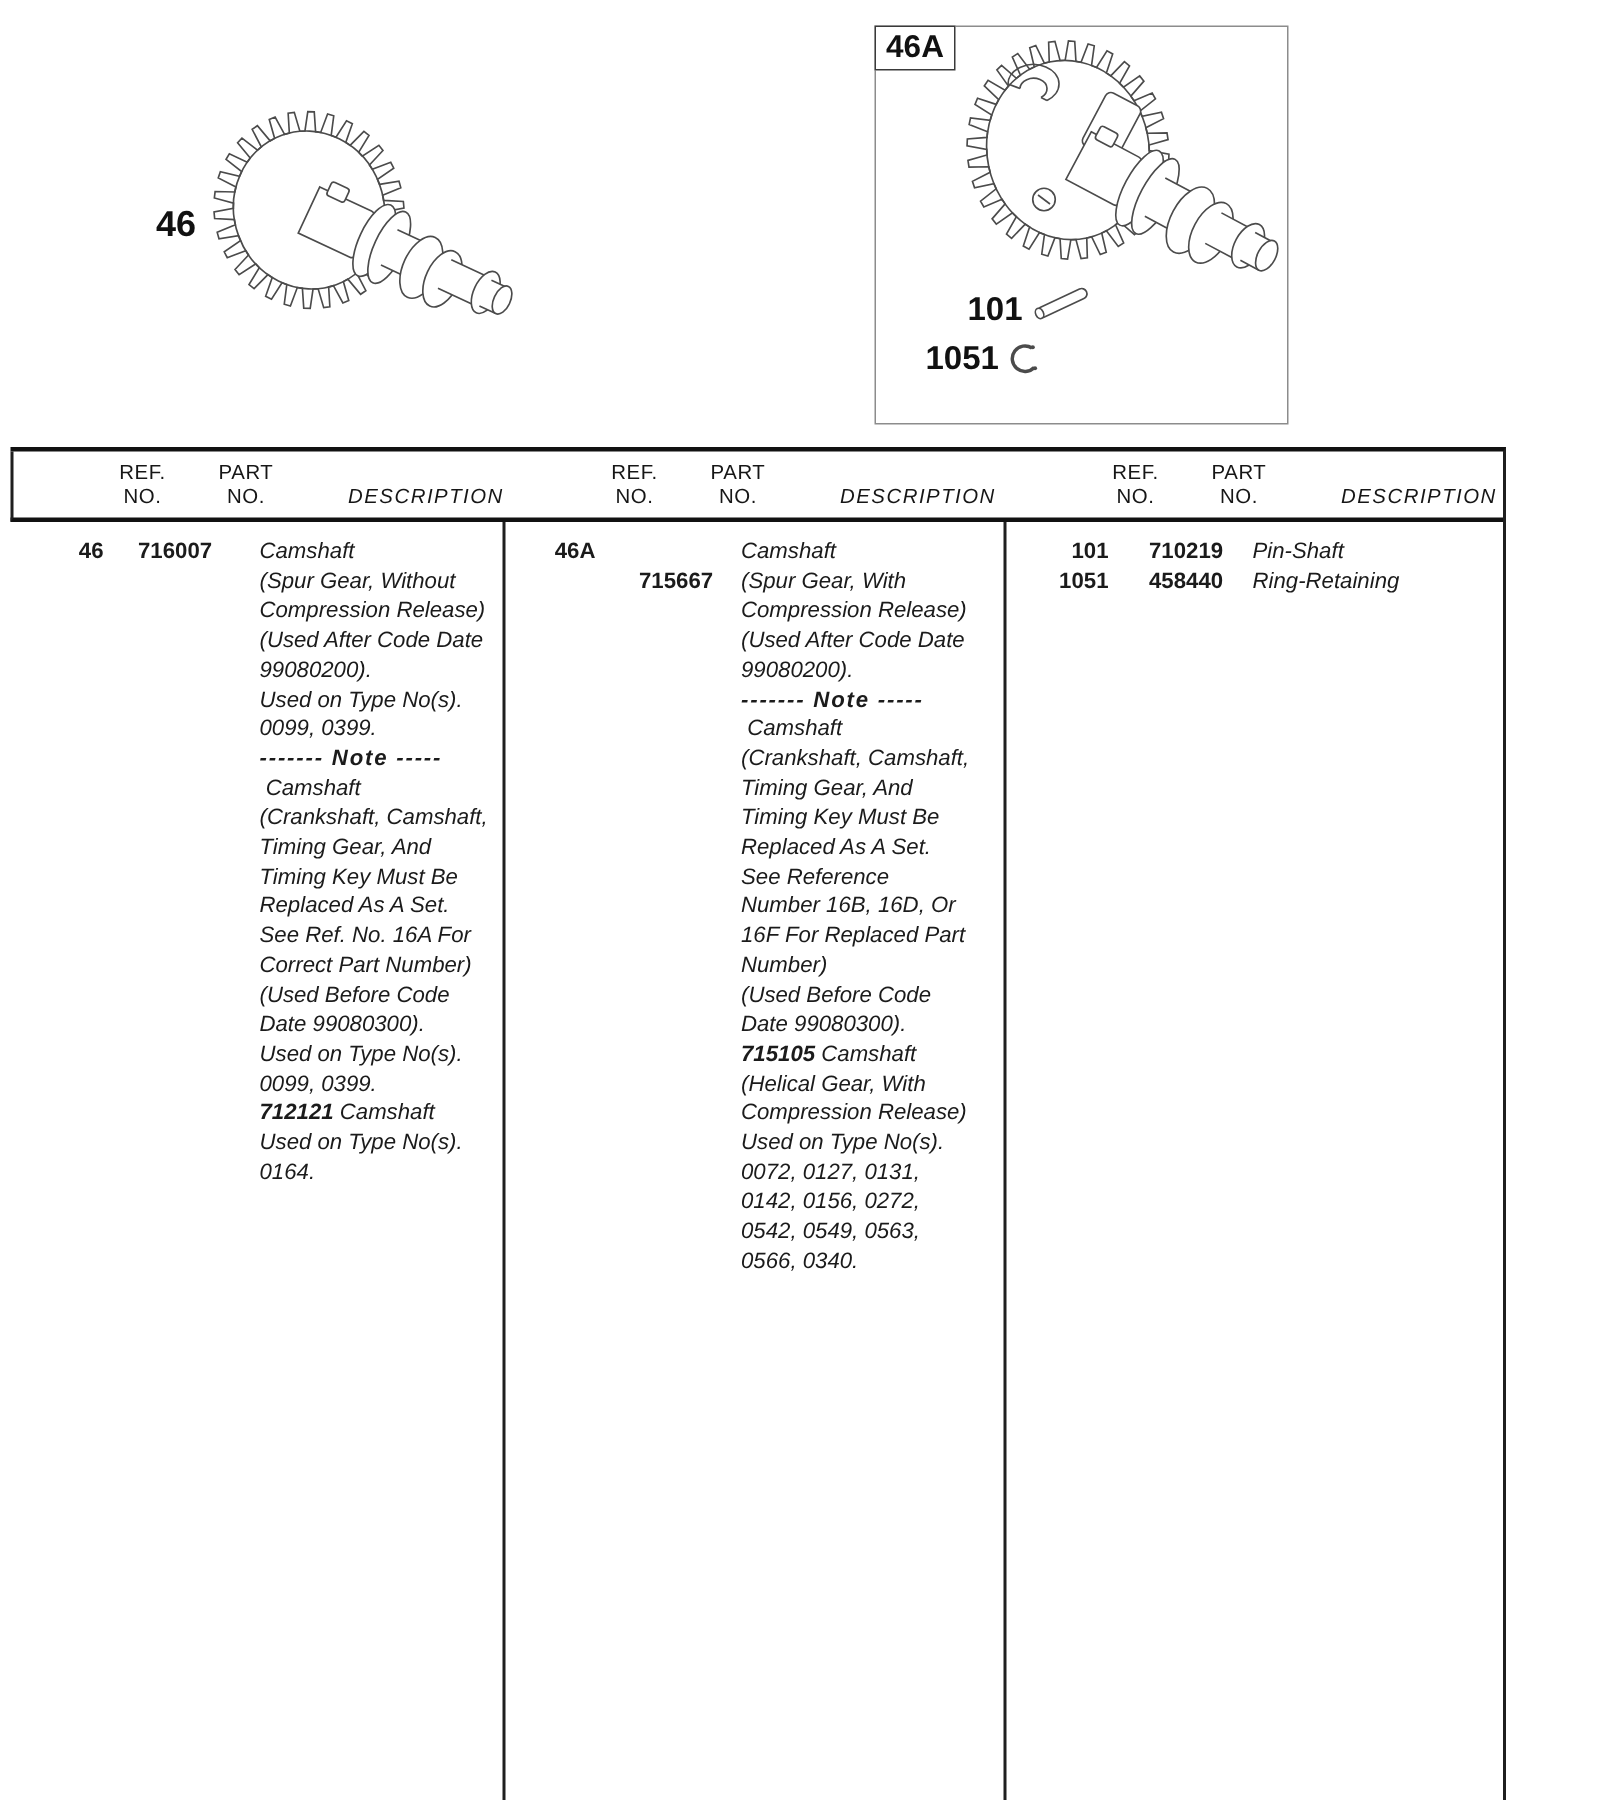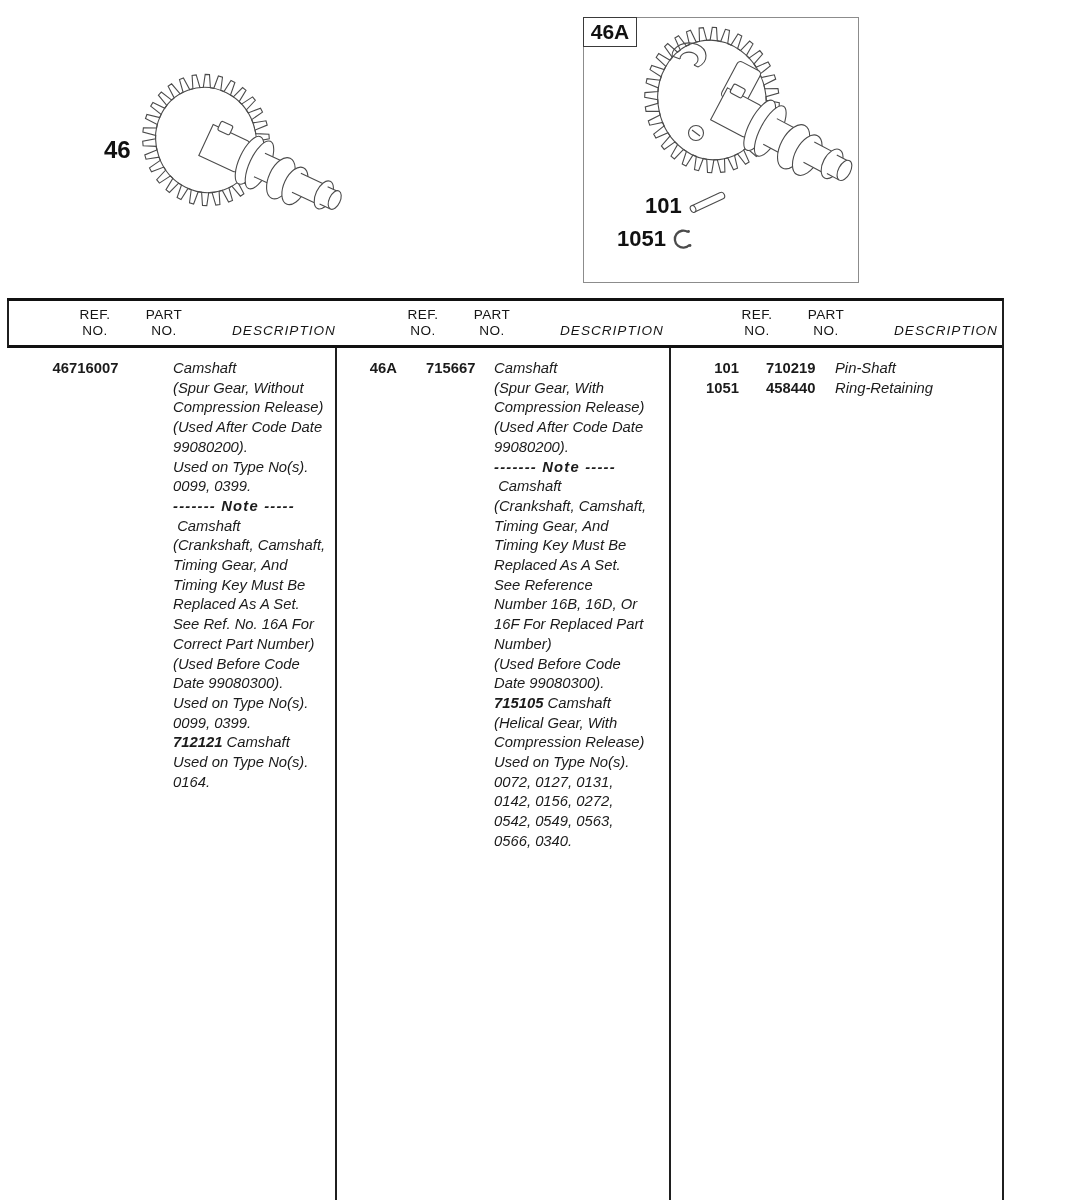--- a/index.html
+++ b/index.html
@@ -42,22 +42,22 @@
   .cols{display:flex;height:852px;}
   .col{box-sizing:border-box;flex:none;}
   .col1{width:330px;border-right:2px solid #1f1f1f;}
   .col2{width:334px;border-right:2px solid #1f1f1f;}
   .col3{flex:1;}
   .col-body{padding-top:11px;font-size:14.8px;line-height:19.7px;}
   .entry{display:flex;align-items:flex-start;}
   .ref{font-weight:bold;text-align:right;flex:none;}
   .part{font-weight:bold;flex:none;box-sizing:border-box;}
   .desc{flex:1;min-width:0;font-style:italic;}
-  .col1 .ref{width:62px;} .col1 .part{width:104px;}
-  .col2 .ref{width:60px;} .col2 .part{width:97px;padding-left:29px;}
+  .col1 .ref{width:62px;} .col1 .part{width:104px;padding-left:23px;}
+  .col2 .ref{width:60px;} .col2 .part{width:97px;padding-left:29px;margin-top:20px;}
   .col3 .ref{width:68px;} .col3 .part{width:96px;padding-left:27px;}
   .dline{white-space:pre-wrap;}
   .dline .b{font-weight:bold;text-align:center;}
   .dline.noteline{letter-spacing:1.2px;}
 </style>
 </head>
 <body>
 
 <div class="figures">
 

